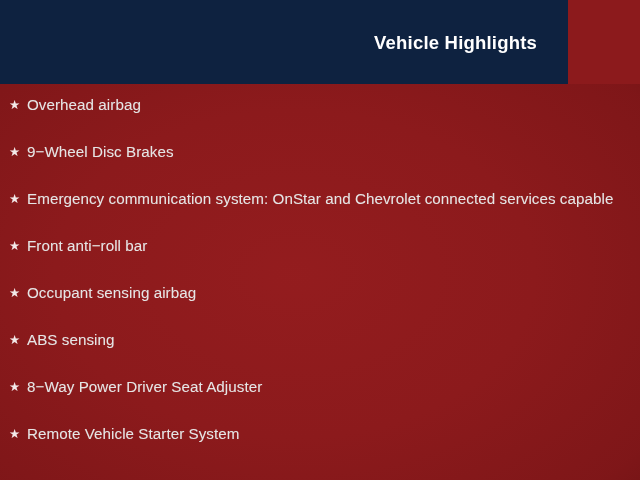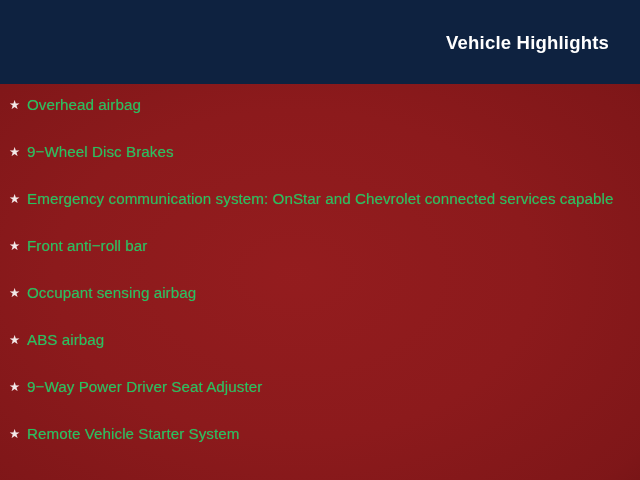--- a/index.html
+++ b/index.html
@@ -38,21 +38,21 @@
         rgba(96, 14, 16, 0.30) 86%,
         rgba(82, 11, 13, 0.46) 100%);
     pointer-events: none;
   }
 
   
   .header {
     position: absolute;
     left: 0;
     top: 0;
-    width: 640px;
+    width: 568px;
     height: 84px;
     background: #0e2240;
     display: flex;
     align-items: center;
     justify-content: flex-end;
     box-sizing: border-box;
     padding-right: 31px;
     padding-left: 10px;
   }
   .header-title {
@@ -94,21 +94,21 @@
     font-size: 12.5px;
     line-height: 22.5px;
     text-align: left;
     padding-left: 1px;
     box-sizing: border-box;
     user-select: none;
   }
 
   .feature-text {
     flex: 1 1 auto;
-    color: #22c55e;
+    color: #e5e5e5;
     font-size: 15.2px;
     line-height: 22.5px;
     letter-spacing: 0.05px;
     text-shadow: 0 0 1px rgba(255, 235, 235, 0.22);
   }
 </style>
 </head>
 <body>
 
 <div class="slide">
@@ -141,26 +141,26 @@
       <span class="feature-text">Front anti−roll bar</span>
     </li>
 
     <li class="feature-item">
       <span class="star-icon">★</span>
       <span class="feature-text">Occupant sensing airbag</span>
     </li>
 
     <li class="feature-item">
       <span class="star-icon">★</span>
-      <span class="feature-text">ABS airbag</span>
+      <span class="feature-text">ABS sensing</span>
     </li>
 
     <li class="feature-item">
       <span class="star-icon">★</span>
-      <span class="feature-text">9−Way Power Driver Seat Adjuster</span>
+      <span class="feature-text">8−Way Power Driver Seat Adjuster</span>
     </li>
 
     <li class="feature-item">
       <span class="star-icon">★</span>
       <span class="feature-text">Remote Vehicle Starter System</span>
     </li>
 
   </ul>
 
 </div>

